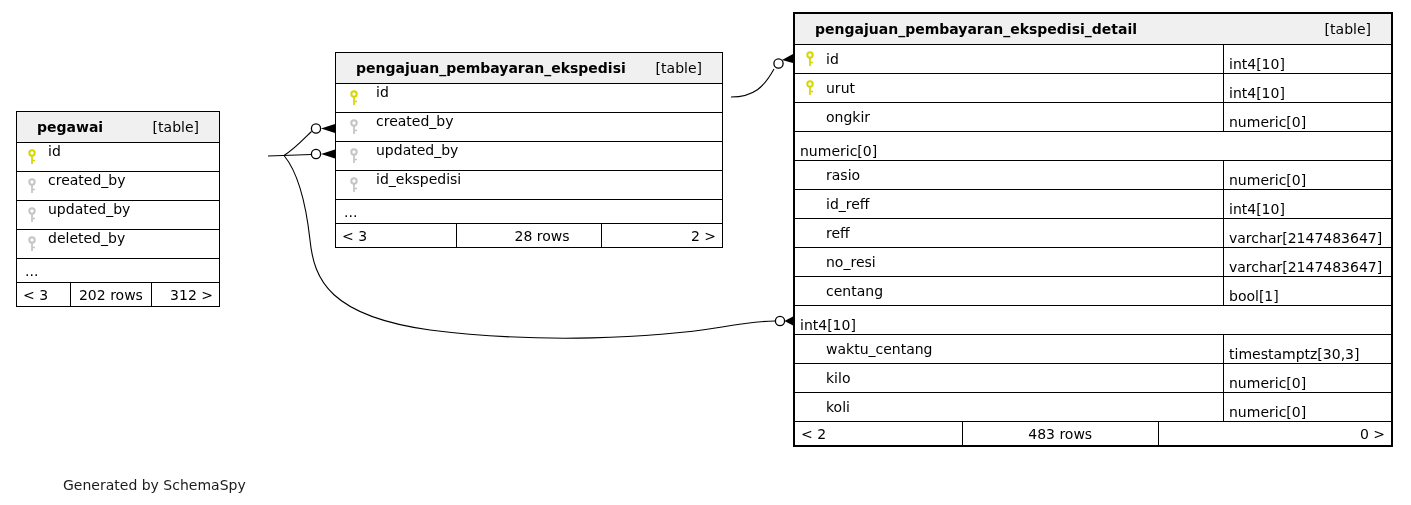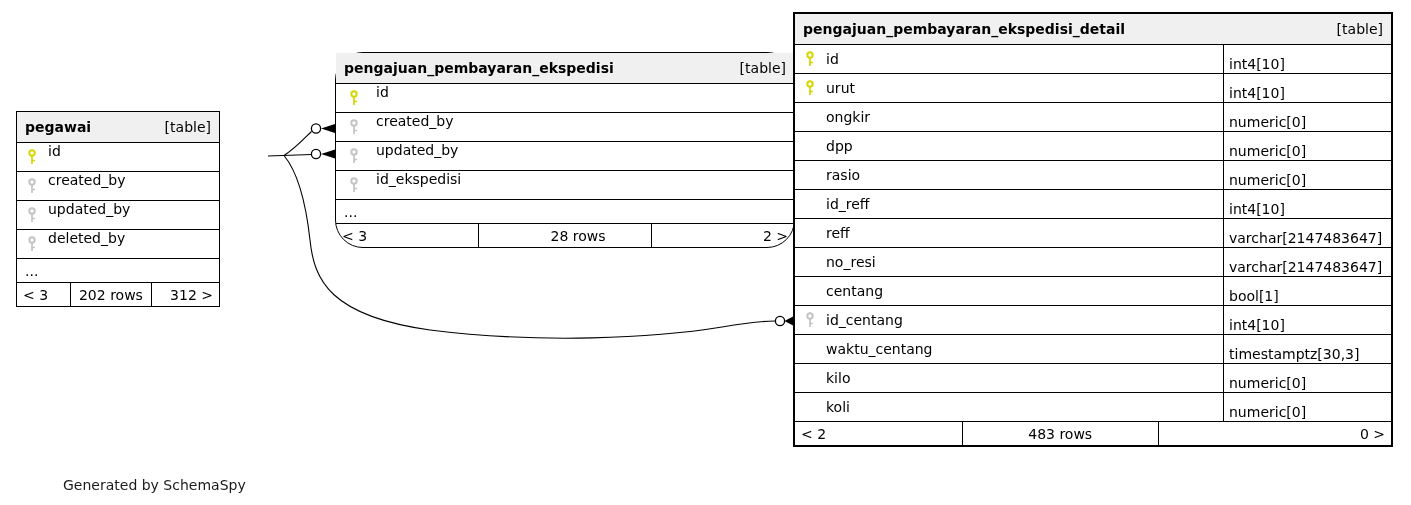--- a/index.html
+++ b/index.html
@@ -16,21 +16,21 @@
   }
   #rel-svg{position:absolute;left:0;top:0;width:1411px;height:505px;}
   .tbl{
     position:absolute;background:#fff;border:1px solid var(--border);
     box-sizing:border-box;
   }
   .tbl.focus{border-width:2px;}
   .tbl-head{
     height:30px;background:var(--header-bg);
     display:flex;align-items:center;justify-content:space-between;
-    padding:0 8px;box-sizing:border-box;
+    padding:0 20px;box-sizing:border-box;
   }
   .tname{font-weight:bold;white-space:nowrap;}
   .tbadge{white-space:nowrap;margin-left:12px;}
   .row{
     height:29px;display:flex;
     border-top:1px solid var(--border);box-sizing:border-box;
   }
   .keyslot{
     width:14px;margin-left:10px;display:flex;align-items:center;flex:0 0 14px;
   }
@@ -138,21 +138,21 @@
     <div class="ellipsis-row">
       <span>...</span>
     </div>
     <div class="tfoot">
       <span class="fcell" style="width:26%;">&lt; 3</span>
       <span class="fcell mid" style="width:41%;">202 rows</span>
       <span class="fcell right" style="width:33%;">312 &gt;</span>
     </div>
   </div>
 
-  <div class="tbl tbl-mid" style="left:335px;top:52px;width:460px;border-radius:28px;">
+  <div class="tbl tbl-mid" style="left:335px;top:52px;width:388px;">
     <div class="tbl-head">
       <span class="tname">pengajuan_pembayaran_ekspedisi</span>
       <span class="tbadge">[table]</span>
     </div>
     <div class="row">
       <span class="keyslot pk">
           <svg width="11" height="16" viewBox="0 0 11 16">
             <circle cx="5" cy="4" r="2.7" fill="none" stroke="currentColor" stroke-width="2"></circle>
             <path d="M5 6.7 V15 M5 11.5 H8" fill="none" stroke="currentColor" stroke-width="1.7"></path>
           </svg>
@@ -226,24 +226,20 @@
       <div class="tcell">int4[10]</div>
     </div>
     <div class="row">
       <div class="ncell">
         <span class="keyslot"></span>
         <span class="label">ongkir</span>
       </div>
       <div class="tcell">numeric[0]</div>
     </div>
     <div class="row">
-      <div class="ncell">
-        <span class="keyslot"></span>
-        <span class="label">dpp</span>
-      </div>
       <div class="tcell">numeric[0]</div>
     </div>
     <div class="row">
       <div class="ncell">
         <span class="keyslot"></span>
         <span class="label">rasio</span>
       </div>
       <div class="tcell">numeric[0]</div>
     </div>
     <div class="row">
@@ -268,29 +264,20 @@
       <div class="tcell">varchar[2147483647]</div>
     </div>
     <div class="row">
       <div class="ncell">
         <span class="keyslot"></span>
         <span class="label">centang</span>
       </div>
       <div class="tcell">bool[1]</div>
     </div>
     <div class="row">
-      <div class="ncell">
-        <span class="keyslot fk">
-            <svg width="11" height="16" viewBox="0 0 11 16">
-              <circle cx="5" cy="4" r="2.7" fill="none" stroke="currentColor" stroke-width="2"></circle>
-              <path d="M5 6.7 V15 M5 11.5 H8" fill="none" stroke="currentColor" stroke-width="1.7"></path>
-            </svg>
-          </span>
-        <span class="label">id_centang</span>
-      </div>
       <div class="tcell">int4[10]</div>
     </div>
     <div class="row">
       <div class="ncell">
         <span class="keyslot"></span>
         <span class="label">waktu_centang</span>
       </div>
       <div class="tcell">timestamptz[30,3]</div>
     </div>
     <div class="row">

